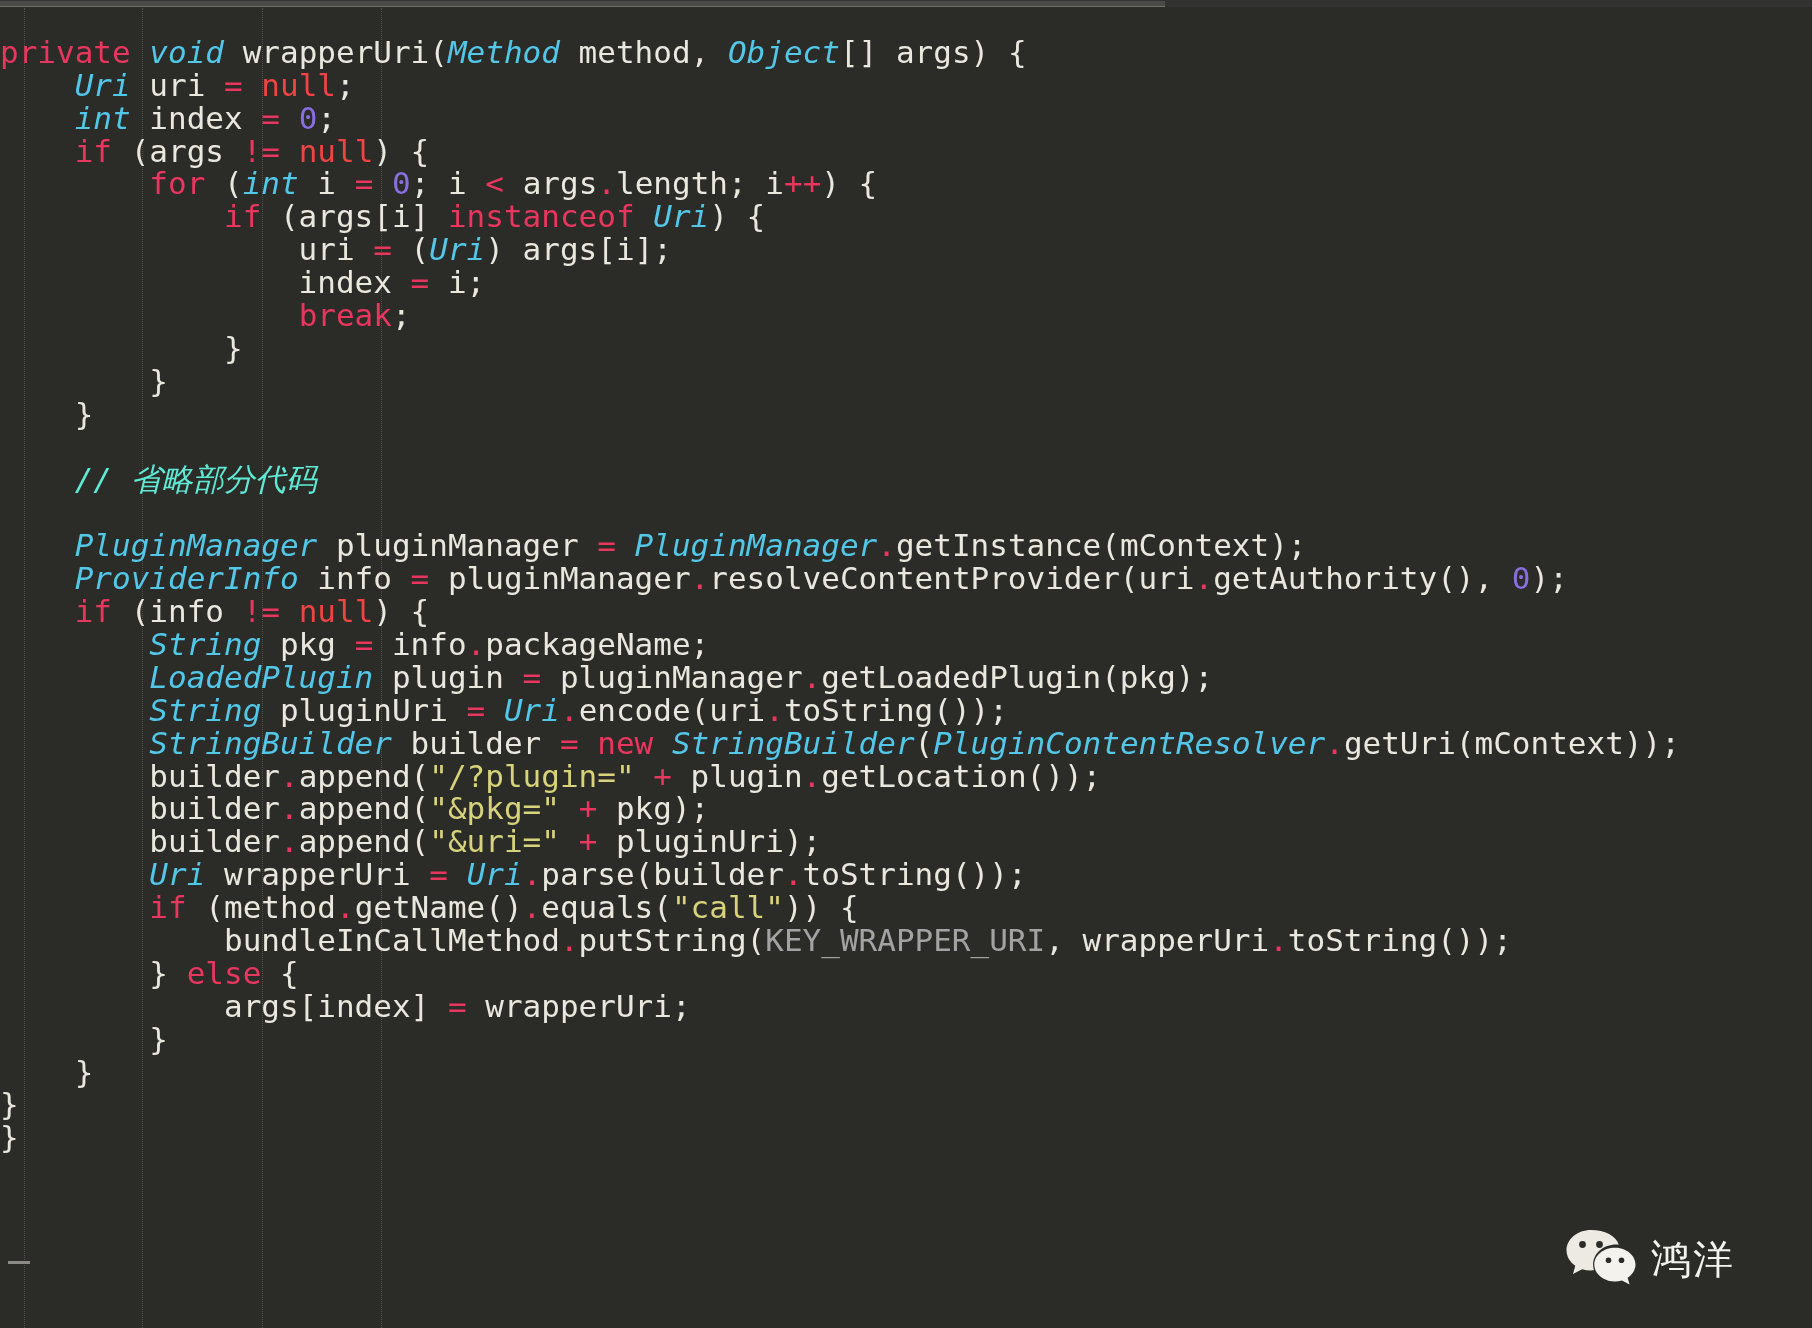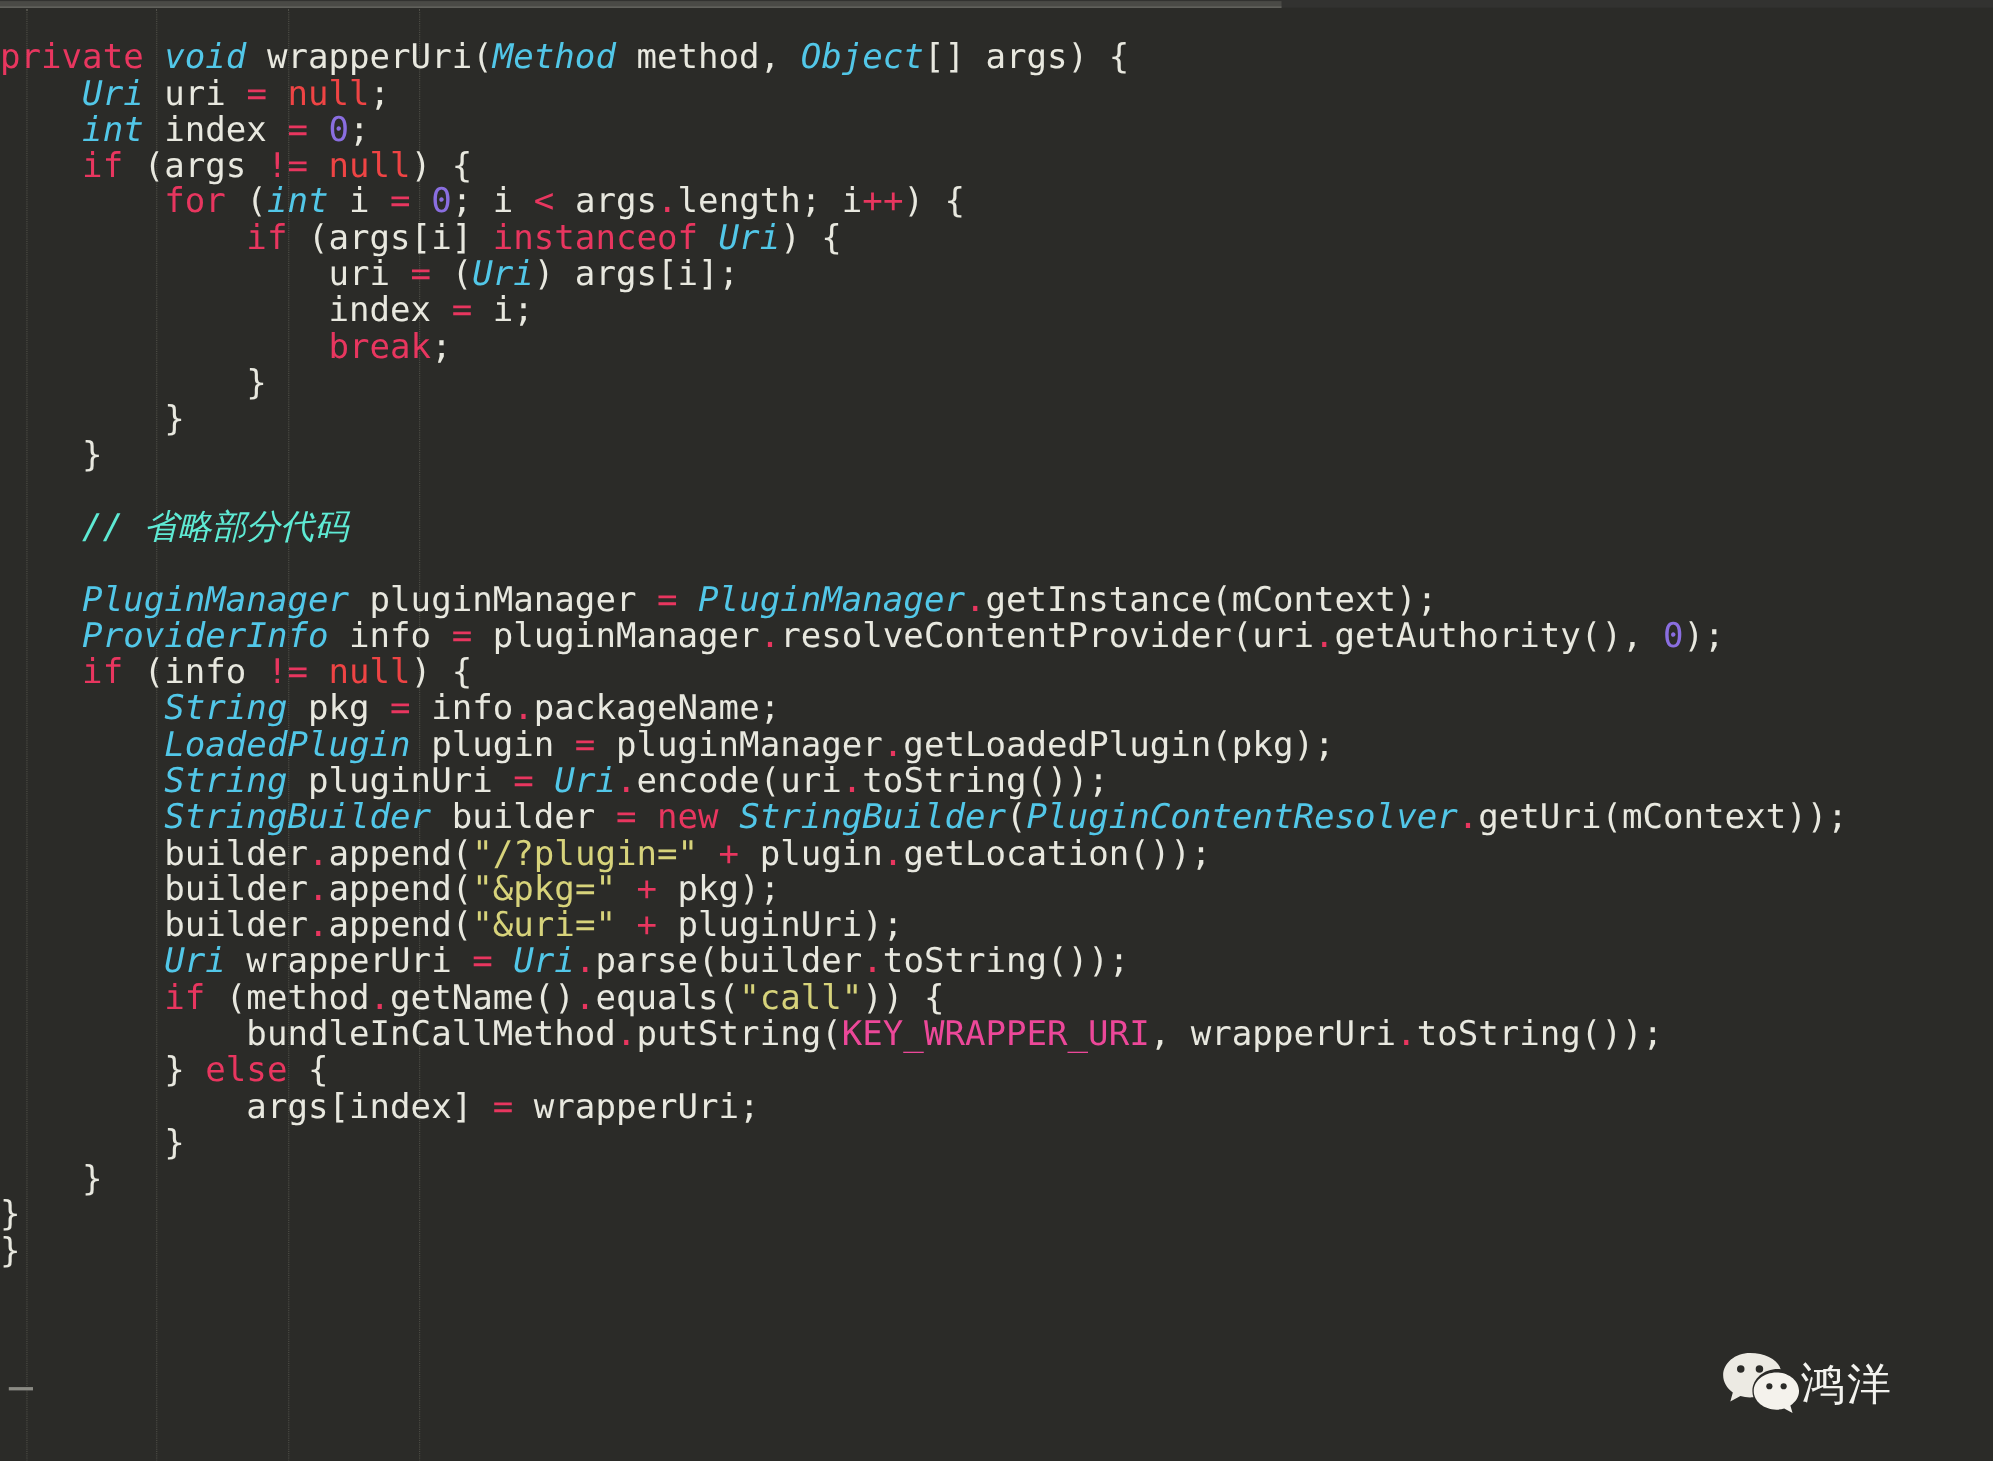--- a/index.html
+++ b/index.html
@@ -63,21 +63,21 @@
   #code .ln { display: block; height: 32.9px; }
 
   .kw   { color: #e8365f; }
   .type { color: #52c7e8; font-style: italic; }
   .num  { color: #8a6ee0; }
   .nul  { color: #ef4444; }
   .str  { color: #d7d37b; }
   .cmt  { color: #5eead4; font-style: italic; }
   .dot  { color: #e8365f; }
   .op   { color: #e8365f; }
-  .const{ color: #ec4899; }
+  .const{ color: #a3a3a3; }
 
   
   #banner {
     position: absolute;
     left: 0;
     top: 633px;
     width: 1812px;
     height: 59px;
     background: #2b8fa8;
     display: flex;
@@ -93,20 +93,21 @@
     white-space: nowrap;
   }
 
   
   #watermark {
     position: absolute;
     left: 1565px;
     top: 1228px;
     display: flex;
     align-items: center;
+    gap: 14px;
   }
   #wechat-icon { width: 72px; height: 62px; display: block; }
   #watermark-label {
     font-family: "DejaVu Sans", sans-serif;
     font-size: 40px;
     color: #f2f2ee;
     letter-spacing: 2px;
     line-height: 1;
   }
 

